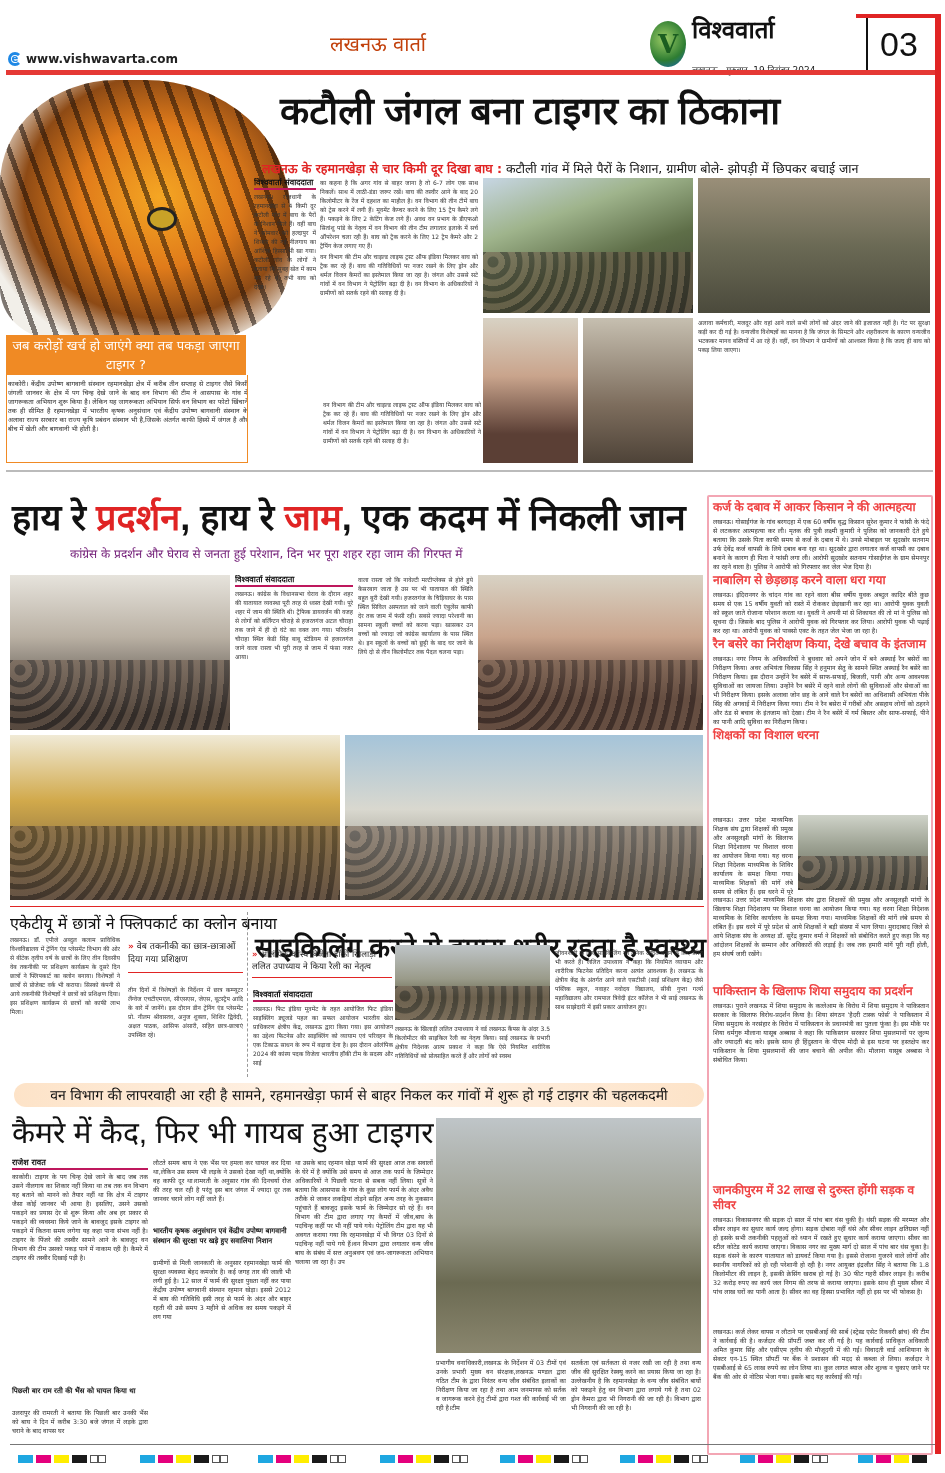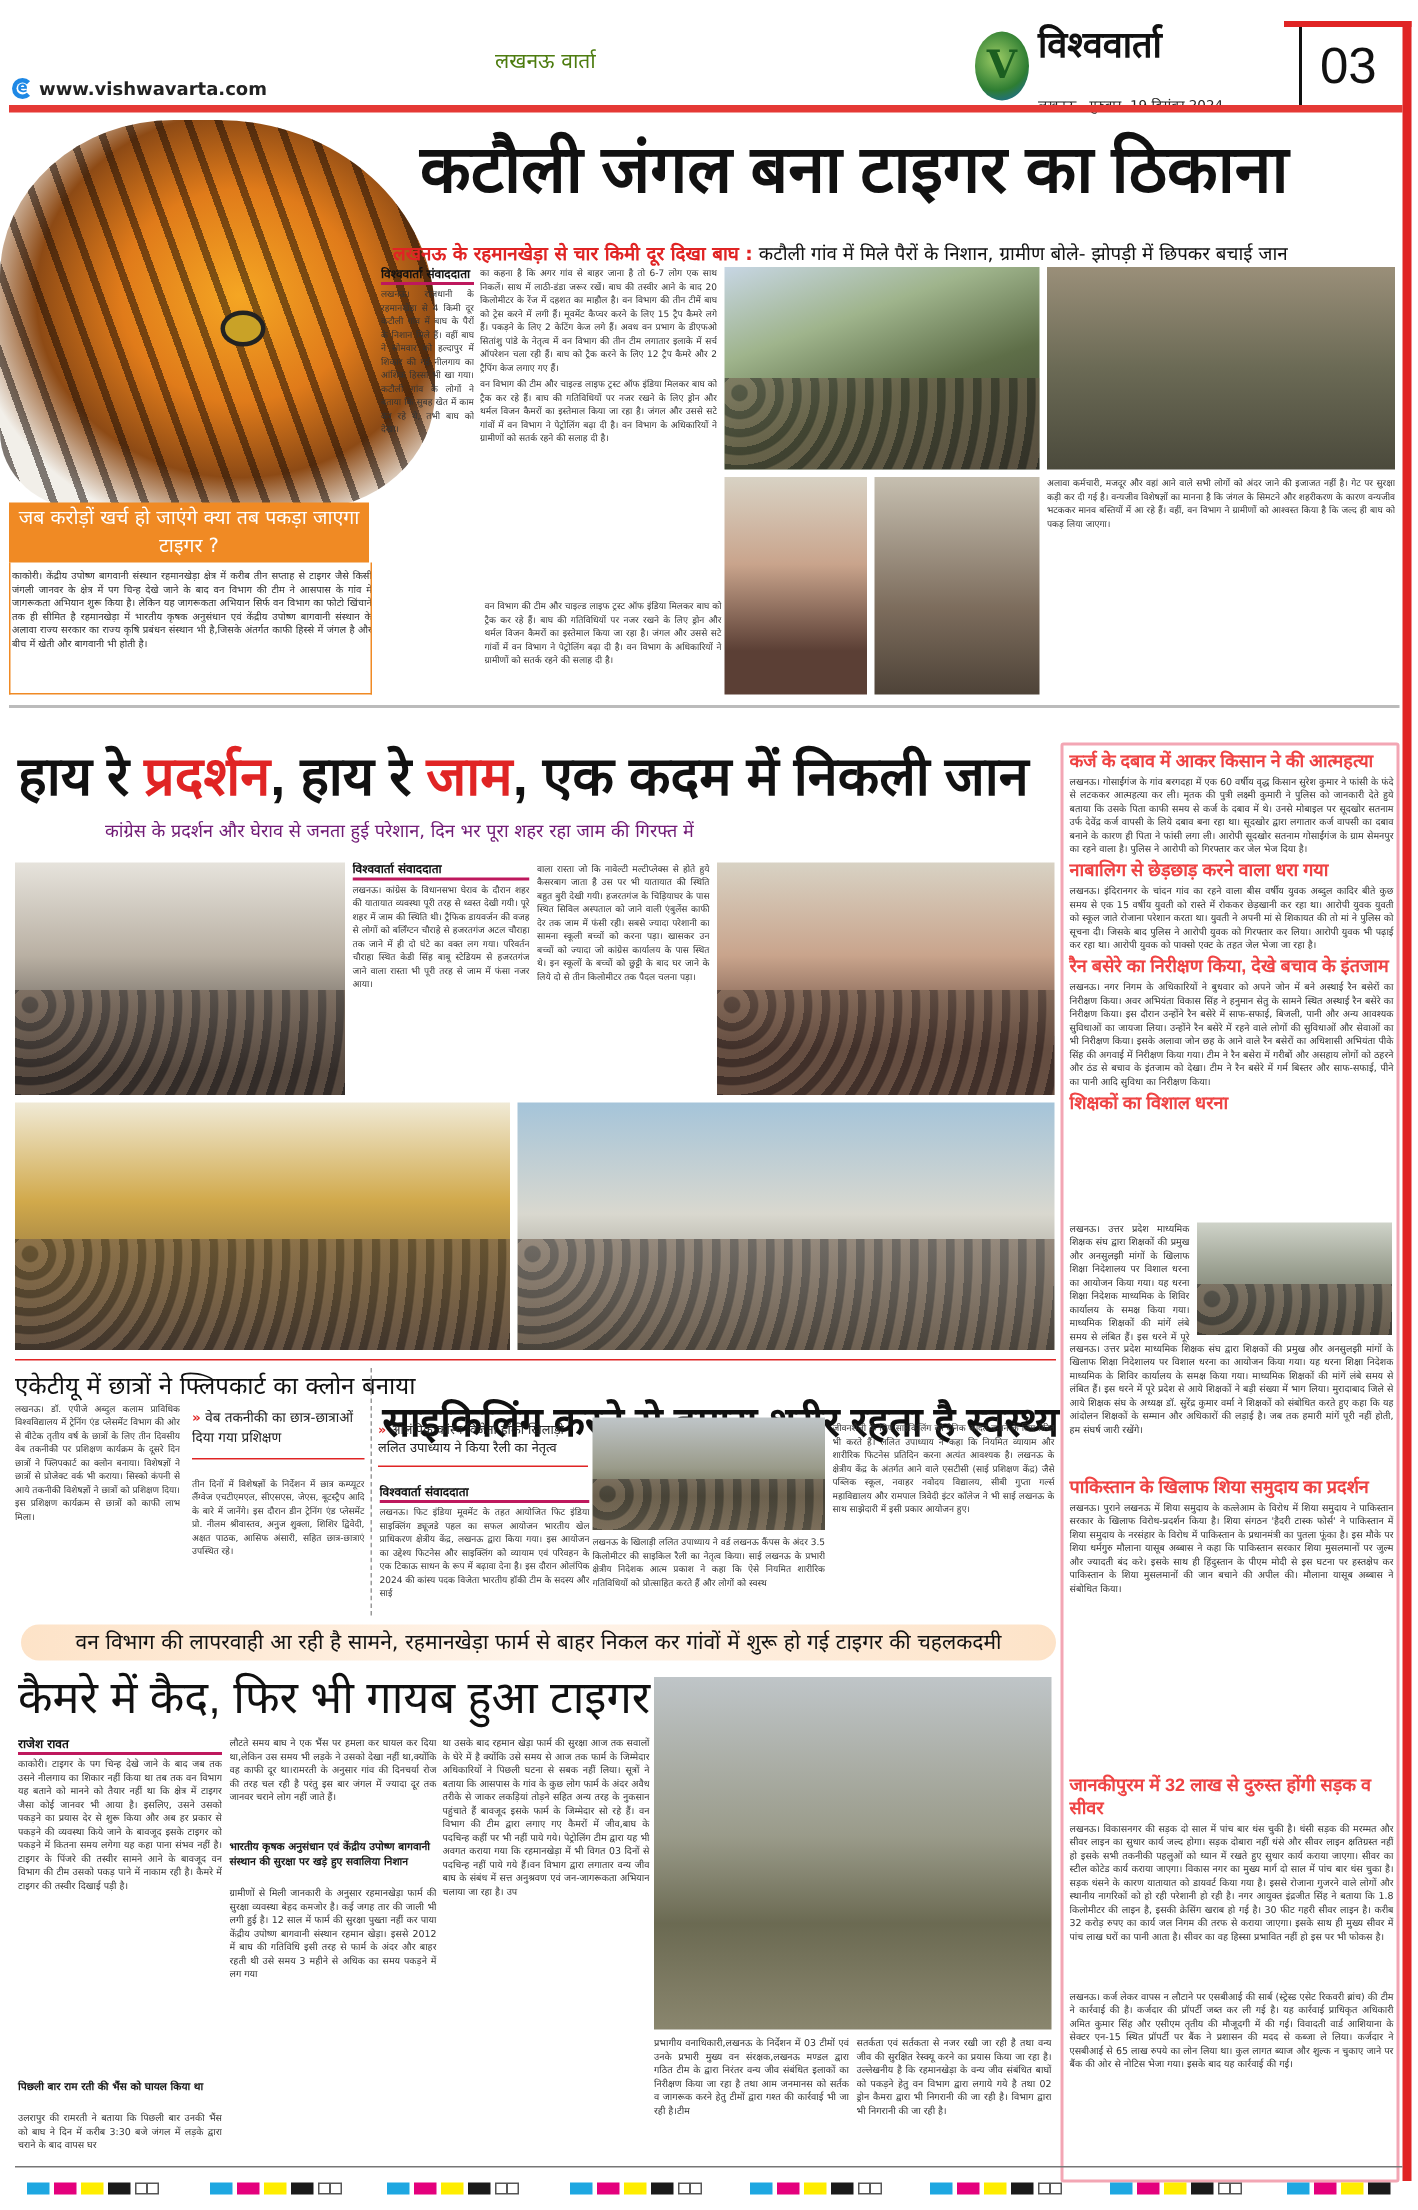--- a/index.html
+++ b/index.html
@@ -2,21 +2,21 @@
 <html><head>
 <meta charset="utf-8">
 <style>
 *{box-sizing:border-box;margin:0;padding:0}
 body{width:945px;height:1473px;background:#fff;font-family:"DejaVu Sans",sans-serif;color:#1a1a1a;position:relative;overflow:hidden}
 .abs{position:absolute}
 .hdr-line{left:6px;right:10px;top:70px;height:5px;background:#e53935}
 .pg-frame{left:935px;top:14px;width:6px;height:1440px;background:#e02424}
 .url{left:8px;top:52px;font-size:12px;font-weight:bold;color:#222;display:flex;align-items:center;gap:4px}
 .ie{width:14px;height:14px;border-radius:50%;border:3px solid #1e88e5;border-right-color:transparent;color:#1e88e5;font-size:10px;line-height:8px;text-align:center}
-.section-name{left:330px;top:30px;font-size:14px;color:#4d7c0f}
+.section-name{left:330px;top:30px;font-size:20px;color:#c2410c}
 .logo{left:650px;top:12px;display:flex;align-items:center;gap:6px}
 .logo-mark{width:36px;height:46px;border-radius:50%;background:radial-gradient(circle at 40% 40%,#9ccc65,#2e7d32 60%,#1565c0);color:#1b5e20;font-weight:bold;font-size:26px;display:flex;align-items:center;justify-content:center;font-family:"DejaVu Serif",serif}
 .logo-name{font-size:24px;font-weight:bold;color:#111}
 .logo-date{font-size:9px;color:#222;margin-top:18px}
 .pgnum{left:866px;top:18px;width:70px;height:52px;border-left:2px solid #111;font-size:34px;font-family:"Liberation Sans",sans-serif;padding-left:12px;line-height:52px;color:#111}
 .pgbox{left:856px;top:14px;width:85px;height:4px;background:#e02424}
 .h1{font-weight:bold;color:#111;font-family:"Liberation Sans",sans-serif;line-height:1}
 .tiger{left:0;top:80px;width:290px;height:260px;background:radial-gradient(ellipse at 55% 45%,#f5a623 0%,#e07b1a 35%,#8d4a15 60%,#f2efe9 80%);border-radius:40% 50% 30% 20%}
 .tiger:after{content:"";position:absolute;left:150px;top:130px;width:24px;height:18px;border-radius:50%;background:#c9a227;box-shadow:0 0 0 3px #222}
 .stripes{position:absolute;inset:0;background:repeating-linear-gradient(70deg,transparent 0 14px,rgba(20,10,5,.75) 14px 19px);border-radius:inherit;opacity:.7}
@@ -61,21 +61,21 @@
     <div class="logo-name">विश्ववार्ता</div>
     <div class="logo-date"><span>लखनऊ,</span>&nbsp;&nbsp;<span>गुरुवार, 19 दिसंबर 2024</span></div>
   </div>
 </div>
 <div class="abs pgnum">03</div>
 <div class="abs hdr-line"></div>
 
 <div class="abs tiger">
     <div class="stripes"></div>
   </div>
-<div class="abs h1" style="left:280px;top:92px;font-size:44px;">कटौली जंगल बना टाइगर का ठिकाना</div>
+<div class="abs h1" style="left:280px;top:92px;font-size:38px;">कटौली जंगल बना टाइगर का ठिकाना</div>
 <div class="abs" style="left:262px;top:160px;font-size:12.5px;color:#111;white-space:nowrap;">
   <span style="color:#e02424;font-weight:bold">लखनऊ के रहमानखेड़ा से चार किमी दूर दिखा बाघ :</span>
   <span>कटौली गांव में मिले पैरों के निशान, ग्रामीण बोले- झोपड़ी में छिपकर बचाई जान</span>
 </div>
 <div class="abs text" style="left:254px;top:178px;width:62px;height:285px;">
   <div class="byline">विश्ववार्ता संवाददाता</div>
   <p>लखनऊ। राजधानी के रहमानखेड़ा से 4 किमी दूर कटौली गांव में बाघ के पैरों के निशान मिले हैं। वहीं बाघ ने सोमवार को हल्दापुर में शिकार की गई नीलगाय का आंशिक हिस्सा भी खा गया। कटौली गांव के लोगों ने बताया कि सुबह खेत में काम कर रहे थे, तभी बाघ को देखा।</p>
 </div>
 <div class="abs text" style="left:320px;top:178px;width:158px;height:285px;">
     <p>का कहना है कि अगर गांव से बाहर जाना है तो 6-7 लोग एक साथ निकलें। साथ में लाठी-डंडा जरूर रखें। बाघ की तस्वीर आने के बाद 20 किलोमीटर के रेंज में दहशत का माहौल है। वन विभाग की तीन टीमें बाघ को ट्रेस करने में लगी हैं। मूवमेंट कैप्चर करने के लिए 15 ट्रैप कैमरे लगे हैं। पकड़ने के लिए 2 केटिंग केज लगे हैं। अवध वन प्रभाग के डीएफओ सितांशु पांडे के नेतृत्व में वन विभाग की तीन टीम लगातार इलाके में सर्च ऑपरेशन चला रही हैं। बाघ को ट्रैक करने के लिए 12 ट्रैप कैमरे और 2 ट्रैपिंग केज लगाए गए हैं।</p>

